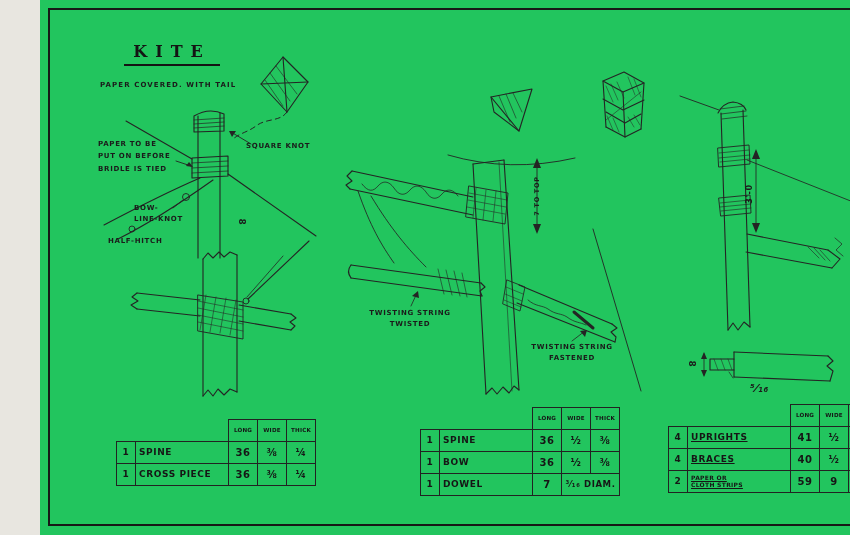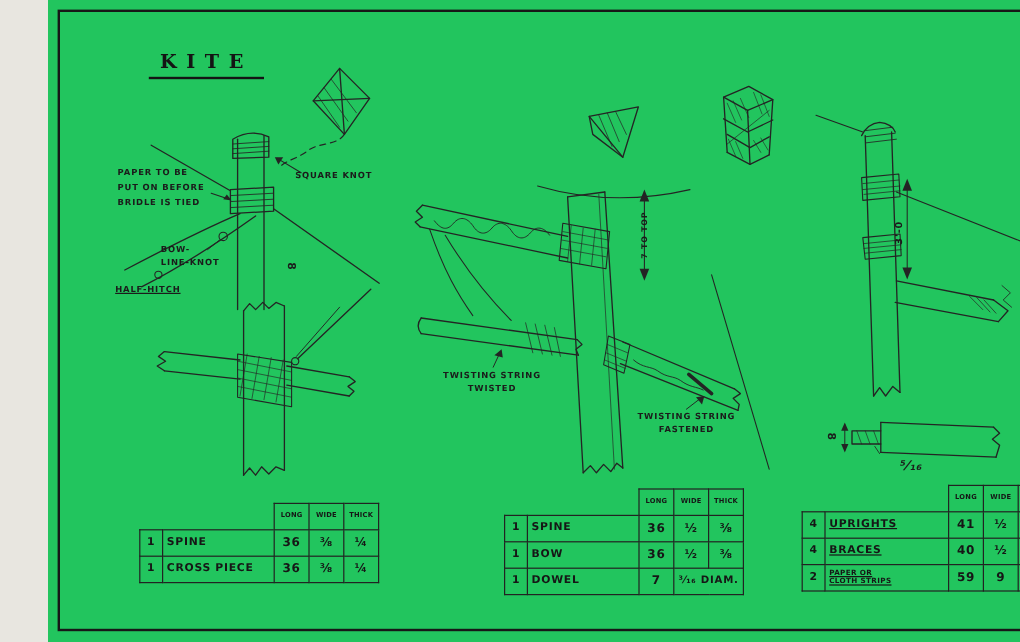--- a/index.html
+++ b/index.html
@@ -182,27 +182,28 @@
         <line x1="664" y1="354" x2="664" y2="375" stroke-width="0.8"></line>
         <polygon points="664,352 661,359 667,359" fill="#242424" stroke="none"></polygon>
         <polygon points="664,377 661,370 667,370" fill="#242424" stroke="none"></polygon>
         <line x1="693" y1="378" x2="689" y2="372" stroke-width="0.7"></line>
       </g>
     </g>
   </svg>
 
   <div class="sec-title t-kite">KITE</div>
 
+  <div class="lbl" style="left:60px;top:79px;width:150px;letter-spacing:1.1px;">PAPER COVERED. WITH TAIL</div>
   <div class="lbl" style="left:58px;top:138px;width:92px;">PAPER TO BE
 PUT ON BEFORE
 BRIDLE IS TIED</div>
   <div class="lbl" style="left:206px;top:140px;width:72px;">SQUARE KNOT</div>
   <div class="lbl" style="left:94px;top:203px;width:60px;line-height:1.6;">BOW-
 LINE-KNOT</div>
-  <div class="lbl" style="left:56px;top:235px;width:64px;text-decoration:underline;">HALF-HITCH</div>
+  <div class="lbl" style="left:68px;top:235px;width:64px;">HALF-HITCH</div>
   <div class="lbl rot90" style="left:196px;top:216px;width:14px;height:12px;font-size:9px;text-align:center;">8</div>
 
   <div class="lbl rotm90" style="left:474px;top:191px;width:46px;height:10px;font-size:6.5px;text-align:center;">7 TO TOP</div>
   <div class="lbl center" style="left:328px;top:308px;width:84px;line-height:1.6;">TWISTING STRING
 TWISTED</div>
   <div class="lbl center" style="left:490px;top:342px;width:84px;line-height:1.6;">TWISTING STRING
 FASTENED</div>
 
   <div class="lbl rotm90" style="left:688px;top:189px;width:40px;height:10px;font-size:8px;text-align:center;">3'-0</div>
   <div class="lbl rot90" style="left:646px;top:358px;width:14px;height:12px;font-size:9px;text-align:center;">8</div>

